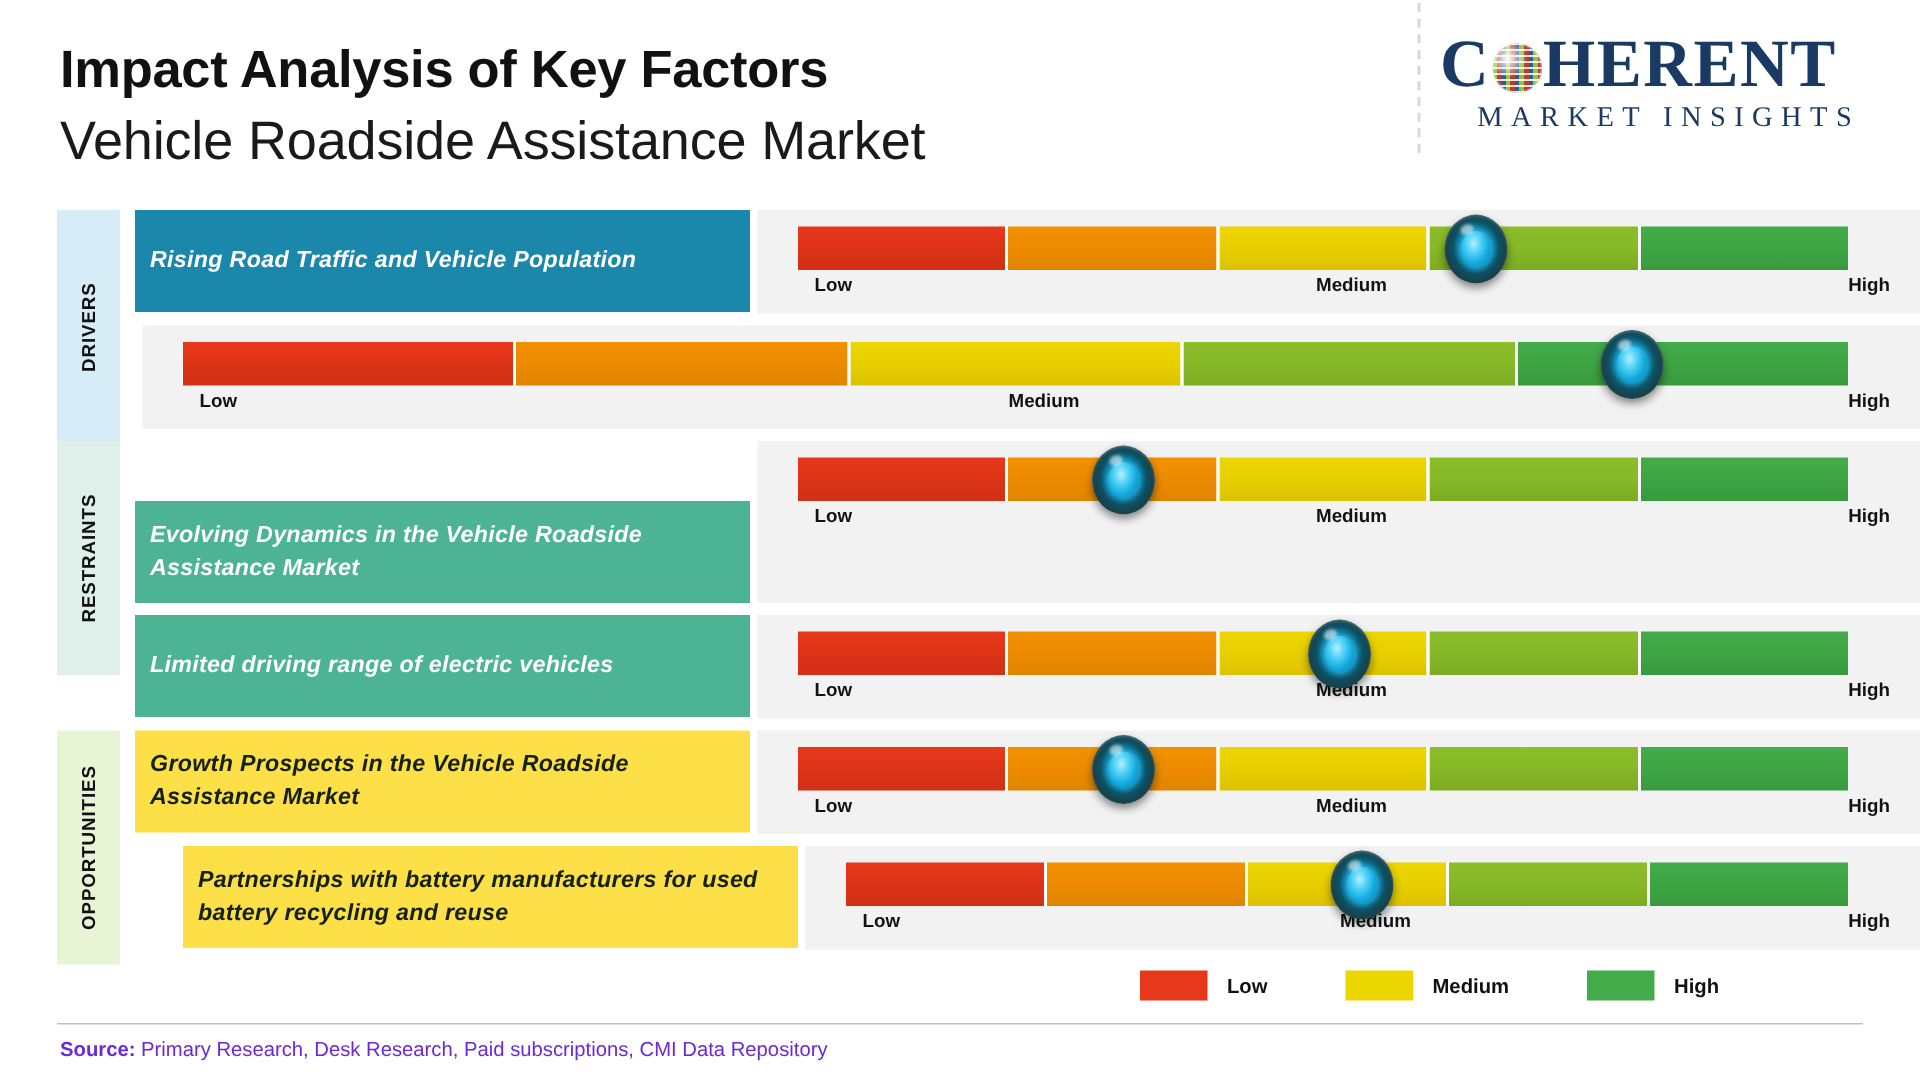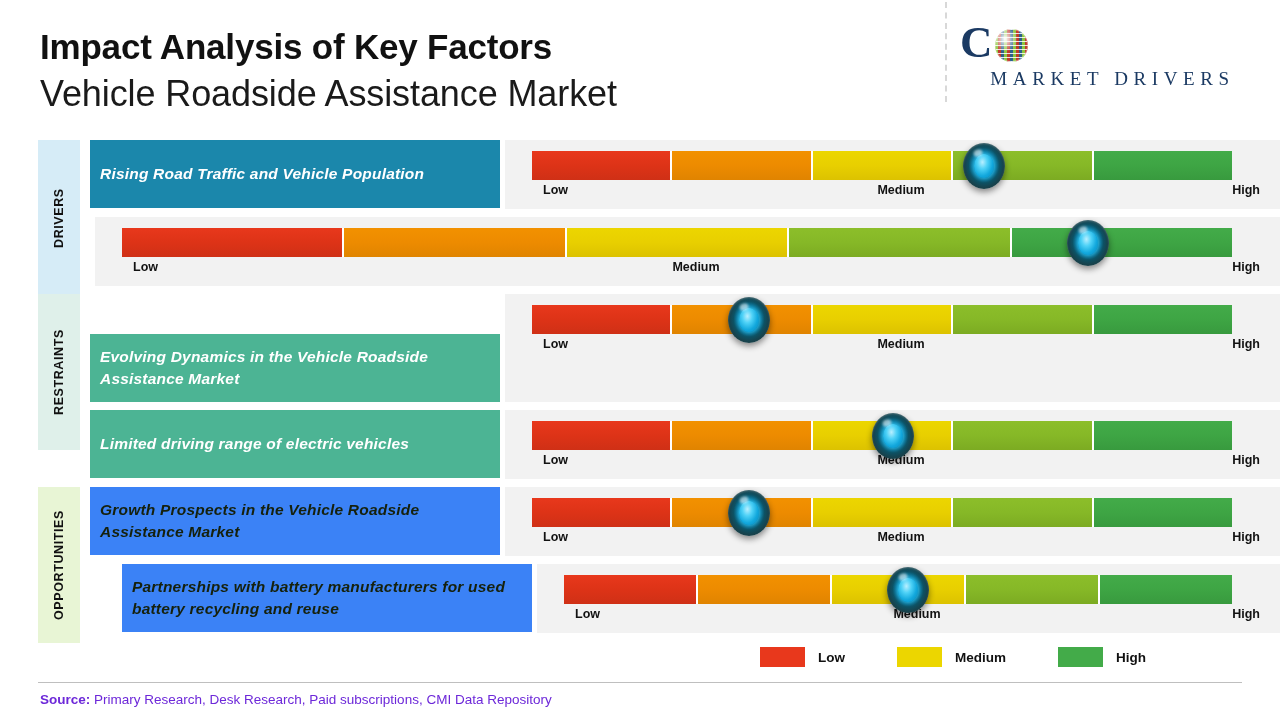--- a/index.html
+++ b/index.html
@@ -78,21 +78,21 @@
 
   .factor{
     width:410px;box-sizing:border-box;
     display:flex;align-items:center;
     padding:8px 0 8px 10px;
     font-size:15.5px;font-weight:bold;font-style:italic;
     line-height:1.45;letter-spacing:0.2px;
   }
   .factor.f-drivers{background:#1b87ab;color:#ffffff;}
   .factor.f-restraints{background:#4cb494;color:#ffffff;}
-  .factor.f-opportunities{background:#3b82f6;color:#16210c;}
+  .factor.f-opportunities{background:#fde047;color:#16210c;}
 
   .gauge{
     position:relative;flex:1;margin-left:5px;
     background:#f2f2f2;box-sizing:border-box;
     padding:11px 0 0 0;
   }
   .bar{
     position:relative;display:flex;height:29px;
     margin:0 48px 0 27px;
   }
@@ -166,22 +166,23 @@
   <div class="header">
     <div class="title-block">
       <div class="title-main">Impact Analysis of Key Factors</div>
       <div class="title-sub">Vehicle Roadside Assistance Market</div>
     </div>
     <div class="header-divider"></div>
     <div class="logo">
       <div class="logo-row1">
         <span class="logo-c">C</span>
         <span class="logo-globe"></span>
+        <span>HERENT</span>
       </div>
-      <div class="logo-row2">MARKET DRIVERS</div>
+      <div class="logo-row2">MARKET INSIGHTS</div>
     </div>
   </div>
 
   <div class="matrix">
 
     <div class="cat-group">
       <div class="cat-label cat-drivers" style="height:156px;">DRIVERS</div>
       <div class="rows">
 
         <div class="row">

